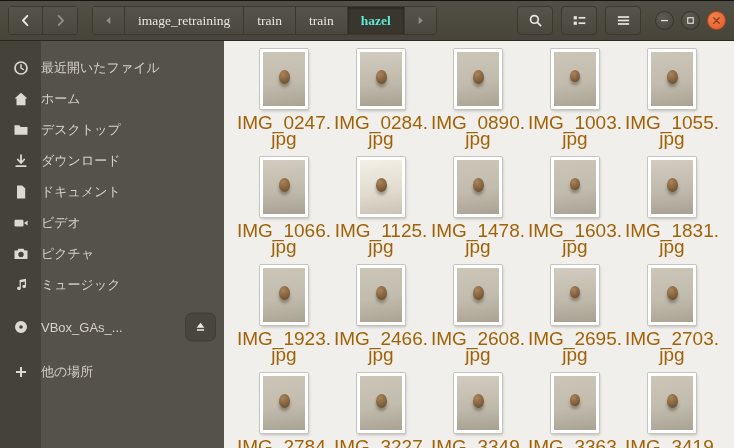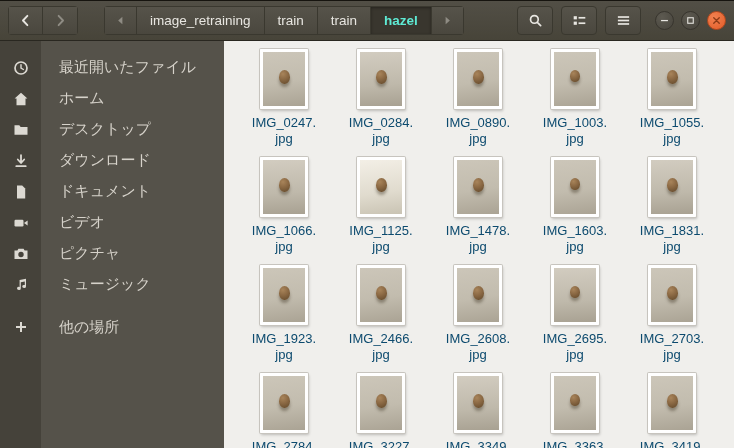--- a/index.html
+++ b/index.html
@@ -14,21 +14,21 @@
     background:linear-gradient(#524f46,#474439);
     border-top:1px solid #16140f; border-bottom:1px solid #292720; }
   .btn { height:29px; display:flex; align-items:center; justify-content:center;
     background:linear-gradient(#56534a,#4a473e); border:1px solid #3a382f;
     color:#e8e6e1; cursor:pointer; }
   .btn svg { width:15px; height:15px; display:block; }
   .nav-group { display:flex; border-radius:4px; overflow:hidden; }
   .nav-group .btn { width:35px; border-radius:0; }
   .nav-group .btn + .btn { border-left:none; }
   .btn.dim { color:#8f8c84; }
-  .pathbar { display:flex; border-radius:4px; overflow:hidden; margin-left:20px; }
+  .pathbar { display:flex; border-radius:4px; overflow:hidden; margin-left:8px;font-family:Liberation Serif, serif; }
   .crumb { padding:0 13px; font-size:13.5px; border-radius:0; white-space:nowrap; }
   .crumb + .crumb { border-left:none; }
   .crumb.arrow { padding:0 8px; }
   .crumb.active { background:#39362e; color:#5eead4; font-weight:bold;
     box-shadow:inset 0 1px 3px rgba(0,0,0,.35); }
   .spacer { flex:1; }
   .tool-btn { width:36px; border-radius:4px; }
   .win-controls { display:flex; gap:7px; margin-left:8px; }
   .circle-btn { width:19px; height:19px; border-radius:50%; display:flex;
     align-items:center; justify-content:center; cursor:pointer;
@@ -44,21 +44,21 @@
   
   .sidebar { width:224px; flex:0 0 224px; background:#55524a; position:relative;
     overflow:hidden; padding-top:11px; }
   .sidebar::before { content:""; position:absolute; left:0; top:0; bottom:0;
     width:41px; background:#45423a; }
   .side-item { position:relative; height:31px; display:flex; align-items:center;
     cursor:pointer; color:#d6d2ca; }
   .side-icon { width:41px; flex:0 0 41px; display:flex; align-items:center;
     justify-content:center; color:#dcd9d2; position:relative; z-index:1; }
   .side-icon svg { width:16px; height:16px; display:block; }
-  .side-label { padding-left:18px; font-size:15px; white-space:nowrap;
+  .side-label { font-size:13px; white-space:nowrap;
     overflow:hidden; }
   .side-item.gap { margin-top:9px; height:36px; }
   .eject-btn { position:absolute; right:8px; top:50%; transform:translateY(-50%);
     width:31px; height:29px; border-radius:7px; background:#49463e;
     border:1px solid #403d36; color:#eceae5; display:flex; align-items:center;
     justify-content:center; cursor:pointer; }
   .eject-btn svg { width:13px; height:13px; display:block; }
 
   
   .content { flex:1; background:#f0efec; overflow:hidden; padding:8px 0 0 14px; }
@@ -70,21 +70,21 @@
     background:linear-gradient(172deg,#ccc6b9 0%,#c2bcae 55%,#aaa394 100%);
     box-shadow:0 0 0 1px #c7c4be, 1px 2px 3px rgba(0,0,0,.22);
     border-radius:1px; position:relative; }
   .nut { position:absolute; left:50%; top:34%; width:11px; height:14px;
     margin-left:-5px; border-radius:50% 50% 46% 46%;
     background:radial-gradient(circle at 35% 28%,#a8845a 0%,#8a6843 45%,#5f472a 100%);
     box-shadow:0 3px 3px rgba(50,40,20,.38); }
   .file-item:nth-child(7) .thumb { background:linear-gradient(172deg,#f3efe6 0%,#e0dbce 60%,#c9c3b3 100%); }
   .file-item:nth-child(4n+2) .thumb { background:linear-gradient(176deg,#d2ccc0 0%,#bfb9ab 60%,#a8a192 100%); }
   .file-item:nth-child(5n+4) .nut { width:10px; height:12px; }
-  .file-label { margin-top:6px; font-size:13px; line-height:16px; color:#0c4a6e;
+  .file-label { margin-top:6px; font-size:19px; line-height:16px; color:#a16207;
     text-align:center; }
 
   [data-interactable="true"] { user-select:none; }
 </style>
 </head>
 <body>
 
 <div class="window" data-interactable="false">
 
   <div class="headerbar" data-interactable="false">
@@ -251,20 +251,35 @@
   <div class="side-item" data-interactable="true">
     <span class="side-icon" data-interactable="false">
               <svg viewBox="0 0 16 16" xmlns="http://www.w3.org/2000/svg">
                 <path d="M6.6 3 13 1.8v7.7a1.9 1.5 0 1 1-1.2-1.4V4.4l-4 .8v6.2a1.9 1.5 0 1 1-1.2-1.4z" fill="currentColor"></path>
               </svg>
             </span>
     <span class="side-label" data-interactable="false">ミュージック</span>
   </div>
 
 
+  <div class="side-item gap" data-interactable="true">
+    <span class="side-icon" data-interactable="false">
+              <svg viewBox="0 0 16 16" xmlns="http://www.w3.org/2000/svg">
+                <path fill-rule="evenodd" d="M8 2a6 6 0 1 1 0 12A6 6 0 0 1 8 2zm0 4.2a1.8 1.8 0 1 0 0 3.6 1.8 1.8 0 0 0 0-3.6z" fill="currentColor"></path>
+              </svg>
+            </span>
+    <span class="side-label" data-interactable="false">VBox_GAs_...</span>
+  <div class="eject-btn" data-interactable="true">
+              <span data-interactable="false" style="display:flex">
+                <svg viewBox="0 0 16 16" xmlns="http://www.w3.org/2000/svg">
+                  <path d="M8 2.8 12.8 9H3.2zM3.6 10.8h8.8v1.9H3.6z" fill="currentColor"></path>
+                </svg>
+              </span>
+            </div>
+          </div>
 
   <div class="side-item gap" data-interactable="true">
     <span class="side-icon" data-interactable="false">
               <svg viewBox="0 0 16 16" xmlns="http://www.w3.org/2000/svg">
                 <path d="M7 3h2v4h4v2H9v4H7V9H3V7h4z" fill="currentColor"></path>
               </svg>
             </span>
     <span class="side-label" data-interactable="false">他の場所</span>
   </div>
 </div>

